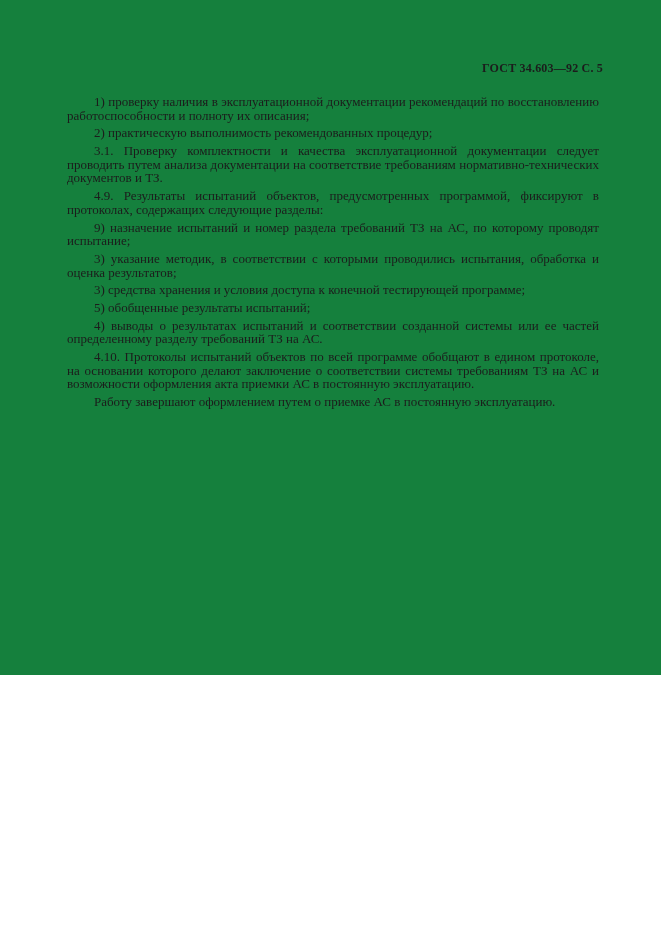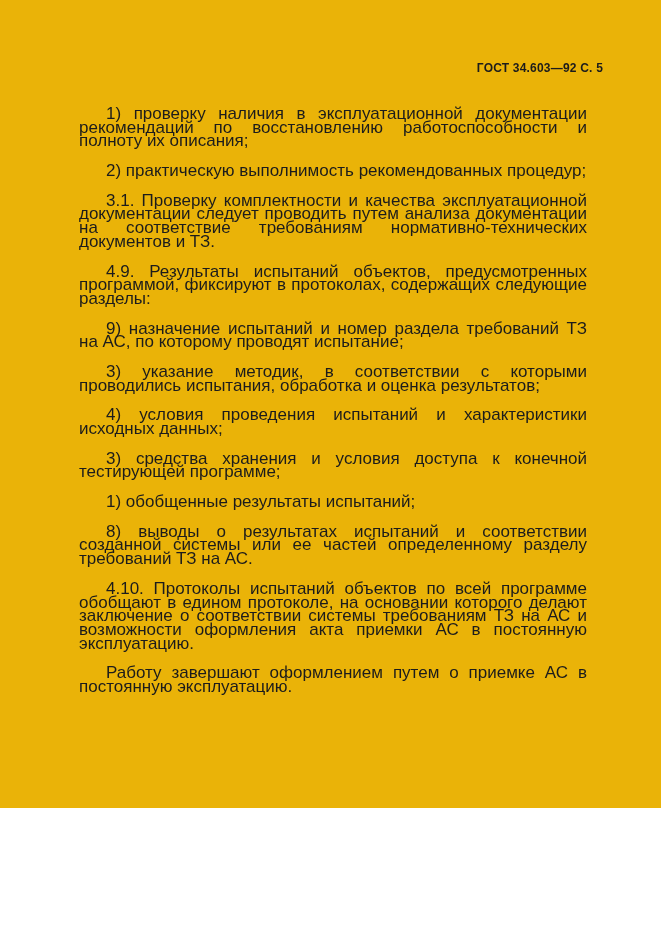--- a/index.html
+++ b/index.html
@@ -3,23 +3,23 @@
 <meta charset="utf-8">
 <style>
   html, body {
     margin: 0;
     padding: 0;
     background: #ffffff;
   }
   .page {
     position: relative;
     width: 661px;
-    height: 808px;
-    background: #eab308;
-    font-family: Liberation Sans, sans-serif;
+    height: 675px;
+    background: #15803d;
+    font-family: Liberation Serif, serif;
     color: #1c1c1c;
     overflow: hidden;
   }
   .gost-header {
     position: absolute;
     top: 61px;
     left: 63px;
     width: 540px;
     text-align: right;
     font-weight: bold;
@@ -27,22 +27,22 @@
     letter-spacing: 0.2px;
     white-space: nowrap;
   }
   .text-block {
     position: absolute;
     top: 91px;
     left: 63px;
     width: 540px;
   }
   .para {
-    margin: 16px;
-    font-size: 17px;
+    margin: 4px;
+    font-size: 13px;
     line-height: 13.68px;
     text-align: justify;
     text-indent: 27px;
     hyphens: manual;
     -webkit-hyphens: manual;
   }
   .page-number {
     position: absolute;
     top: 845px;
     left: 63px;
@@ -58,23 +58,22 @@
 
   <div class="gost-header">ГОСТ 34.603—92 С. 5</div>
 
   <div class="text-block">
     <p class="para">1) проверку наличия в эксплуатационной документации рекомендаций по восстановлению работоспособности и полноту их описания;</p>
     <p class="para">2) практическую выполнимость рекомендованных процедур;</p>
     <p class="para">3.1. Проверку комплектности и качества эксплуатационной документации следует проводить путем анализа документации на соответствие требованиям нормативно-технических документов и ТЗ.</p>
     <p class="para">4.9. Результаты испытаний объектов, предусмотренных программой, фиксируют в протоколах, содержащих следующие разделы:</p>
     <p class="para">9) назначение испытаний и номер раздела требований ТЗ на АС, по которому проводят испы­тание;</p>
     <p class="para">3) указание методик, в соответствии с которыми проводились испытания, обработка и оценка результатов;</p>
-    <p class="para">4) условия проведения испытаний и характеристики исходных данных;</p>
     <p class="para">3) средства хранения и условия доступа к конечной тестирующей программе;</p>
-    <p class="para">1) обобщенные результаты испытаний;</p>
-    <p class="para">8) выводы о результатах испытаний и соответствии созданной системы или ее частей опреде­ленному разделу требований ТЗ на АС.</p>
+    <p class="para">5) обобщенные результаты испытаний;</p>
+    <p class="para">4) выводы о результатах испытаний и соответствии созданной системы или ее частей опреде­ленному разделу требований ТЗ на АС.</p>
     <p class="para">4.10. Протоколы испытаний объектов по всей программе обобщают в едином протоколе, на основании которого делают заключение о соответствии системы требованиям ТЗ на АС и возможно­сти оформления акта приемки АС в постоянную эксплуатацию.</p>
     <p class="para">Работу завершают оформлением путем о приемке АС в постоянную эксплуатацию.</p>
   </div>
 
   <div class="page-number">121</div>
 
 </div>
 
 </body></html>

